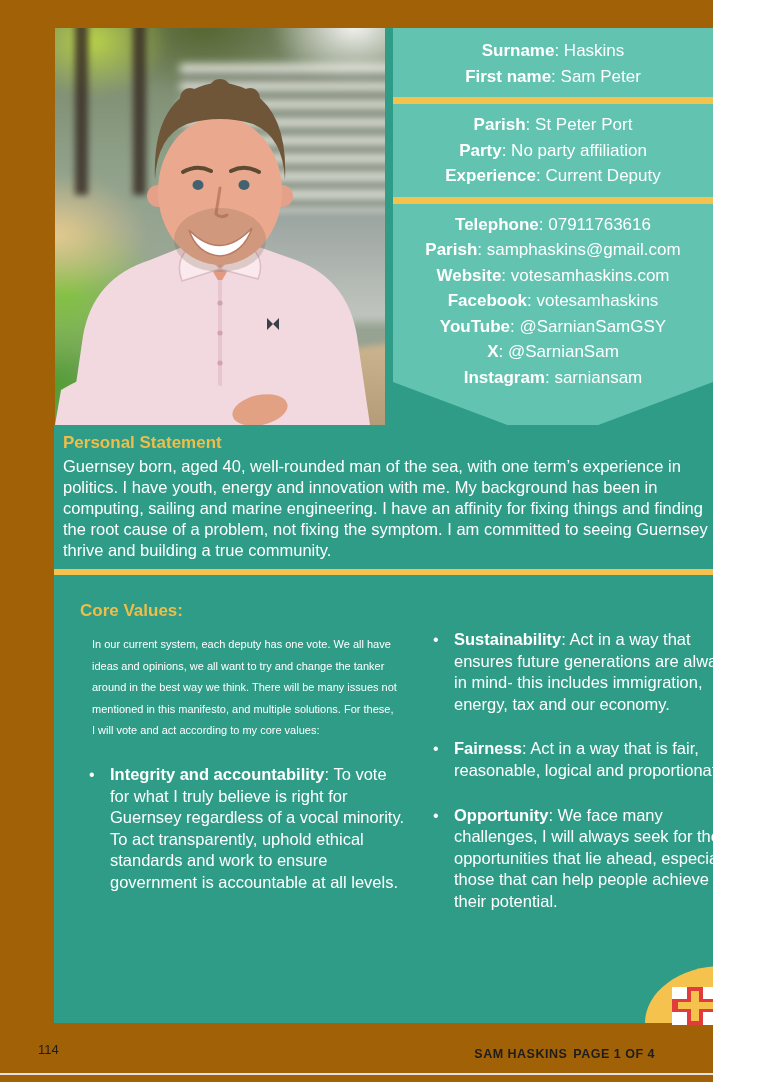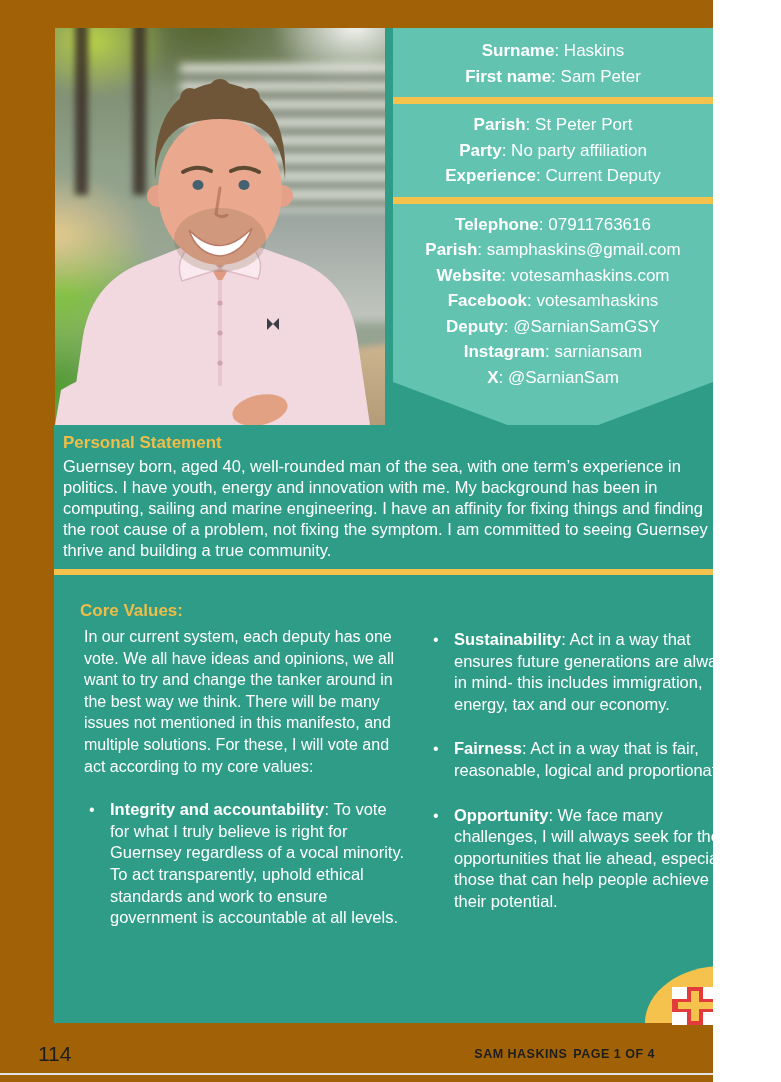--- a/index.html
+++ b/index.html
@@ -45,39 +45,39 @@
   .ps p{margin:3px 0 0 0;font-size:16.5px;line-height:21px;max-width:655px;}
   .rule{height:6px;background:#F5C34D;margin-top:8px;}
   .nutshell{text-align:center;margin-top:13px;}
   .nutshell .q{font-weight:bold;font-size:16.5px;line-height:21px;color:#ffffff;}
   .nutshell .a{color:#EFBE4A;font-size:16.5px;line-height:21px;margin-top:3px;}
   .core{padding:0 10px 0 26px;}
   .core-h{margin-top:25px;}
   .cols{display:flex;gap:14px;margin-top:1px;}
   .col-l{width:330px;flex:0 0 auto;}
   .col-r{width:312px;flex:0 0 auto;padding-top:7px;box-sizing:border-box;}
-  .intro{font-size:16px;line-height:21.6px;margin:4px;}
+  .intro{font-size:11px;line-height:21.6px;margin:12px;}
   .bullet{display:flex;margin-top:22px;}
   .col-r .bullet{margin-top:0;margin-bottom:23px;}
   .dot{flex:0 0 14px;margin-left:9px;margin-right:7px;font-size:16px;line-height:21.6px;}
   .btext{margin:0;font-size:16.5px;line-height:21.6px;}
   .btext b{font-weight:bold;margin-top:8px;}
 
   .corner-quarter{position:absolute;right:0;bottom:0;width:78px;height:57px;background:#F5C34D;
     border-top-left-radius:100% 100%;}
 
   
   .flag{position:absolute;left:672px;top:987px;width:58px;height:38px;background:#ffffff;}
   .flag .red-h{position:absolute;left:0;right:0;top:12px;height:13px;background:#E23B3B;}
   .flag .red-v{position:absolute;top:0;bottom:0;left:15px;width:16px;background:#E23B3B;}
   .flag .gold-h{position:absolute;left:6px;width:40px;top:15px;height:7px;background:#F5C34D;}
   .flag .gold-v{position:absolute;left:19px;width:8px;top:4px;height:30px;background:#F5C34D;}
 
   
-  .footer-num{position:absolute;left:38px;top:1042px;font-size:21px;color:#1d1d1b;}
+  .footer-num{position:absolute;left:38px;top:1042px;font-size:13px;color:#1d1d1b;}
   .footer-right{position:absolute;right:58px;top:1047px;font-size:12.5px;letter-spacing:.5px;color:#1d1d1b;}
   .footer-right b{font-weight:bold;}
   .footer-right .pl{margin-left:6px;font-weight:bold;}
   .bottom-line{position:absolute;left:0;right:0;top:1073px;height:2px;background:#E2E2E2;}
 </style>
 </head>
 <body>
 
 <div class="page">
 
@@ -147,23 +147,23 @@
       <div class="info-row"><b>Parish</b><span>: </span><span>St Peter Port</span></div>
       <div class="info-row"><b>Party</b><span>: </span><span>No party affiliation</span></div>
       <div class="info-row"><b>Experience</b><span>: </span><span>Current Deputy</span></div>
     </div>
     <div class="box-rule"></div>
     <div class="grp">
       <div class="info-row"><b>Telephone</b><span>: </span><span>07911763616</span></div>
       <div class="info-row"><b>Parish</b><span>: </span><span>samphaskins@gmail.com</span></div>
       <div class="info-row"><b>Website</b><span>: </span><span>votesamhaskins.com</span></div>
       <div class="info-row"><b>Facebook</b><span>: </span><span>votesamhaskins</span></div>
-      <div class="info-row"><b>Deputy</b><span>: </span><span>@SarnianSamGSY</span></div>
+      <div class="info-row"><b>YouTube</b><span>: </span><span>@SarnianSamGSY</span></div>
+      <div class="info-row"><b>X</b><span>: </span><span>@SarnianSam</span></div>
       <div class="info-row"><b>Instagram</b><span>: </span><span>sarniansam</span></div>
-      <div class="info-row"><b>X</b><span>: </span><span>@SarnianSam</span></div>
     </div>
   </div>
 
   <div class="main-green">
     <div class="ps">
       <div class="gold-h">Personal Statement</div>
       <p>Guernsey born, aged 40, well-rounded man of the sea, with one term’s experience in politics. I have youth, energy and innovation with me. My background has been in computing, sailing and marine engineering. I have an affinity for fixing things and finding the root cause of a problem, not fixing the symptom. I am committed to seeing Guernsey thrive and building a true community.</p>
     </div>
     <div class="rule"></div>
     <div class="core">

